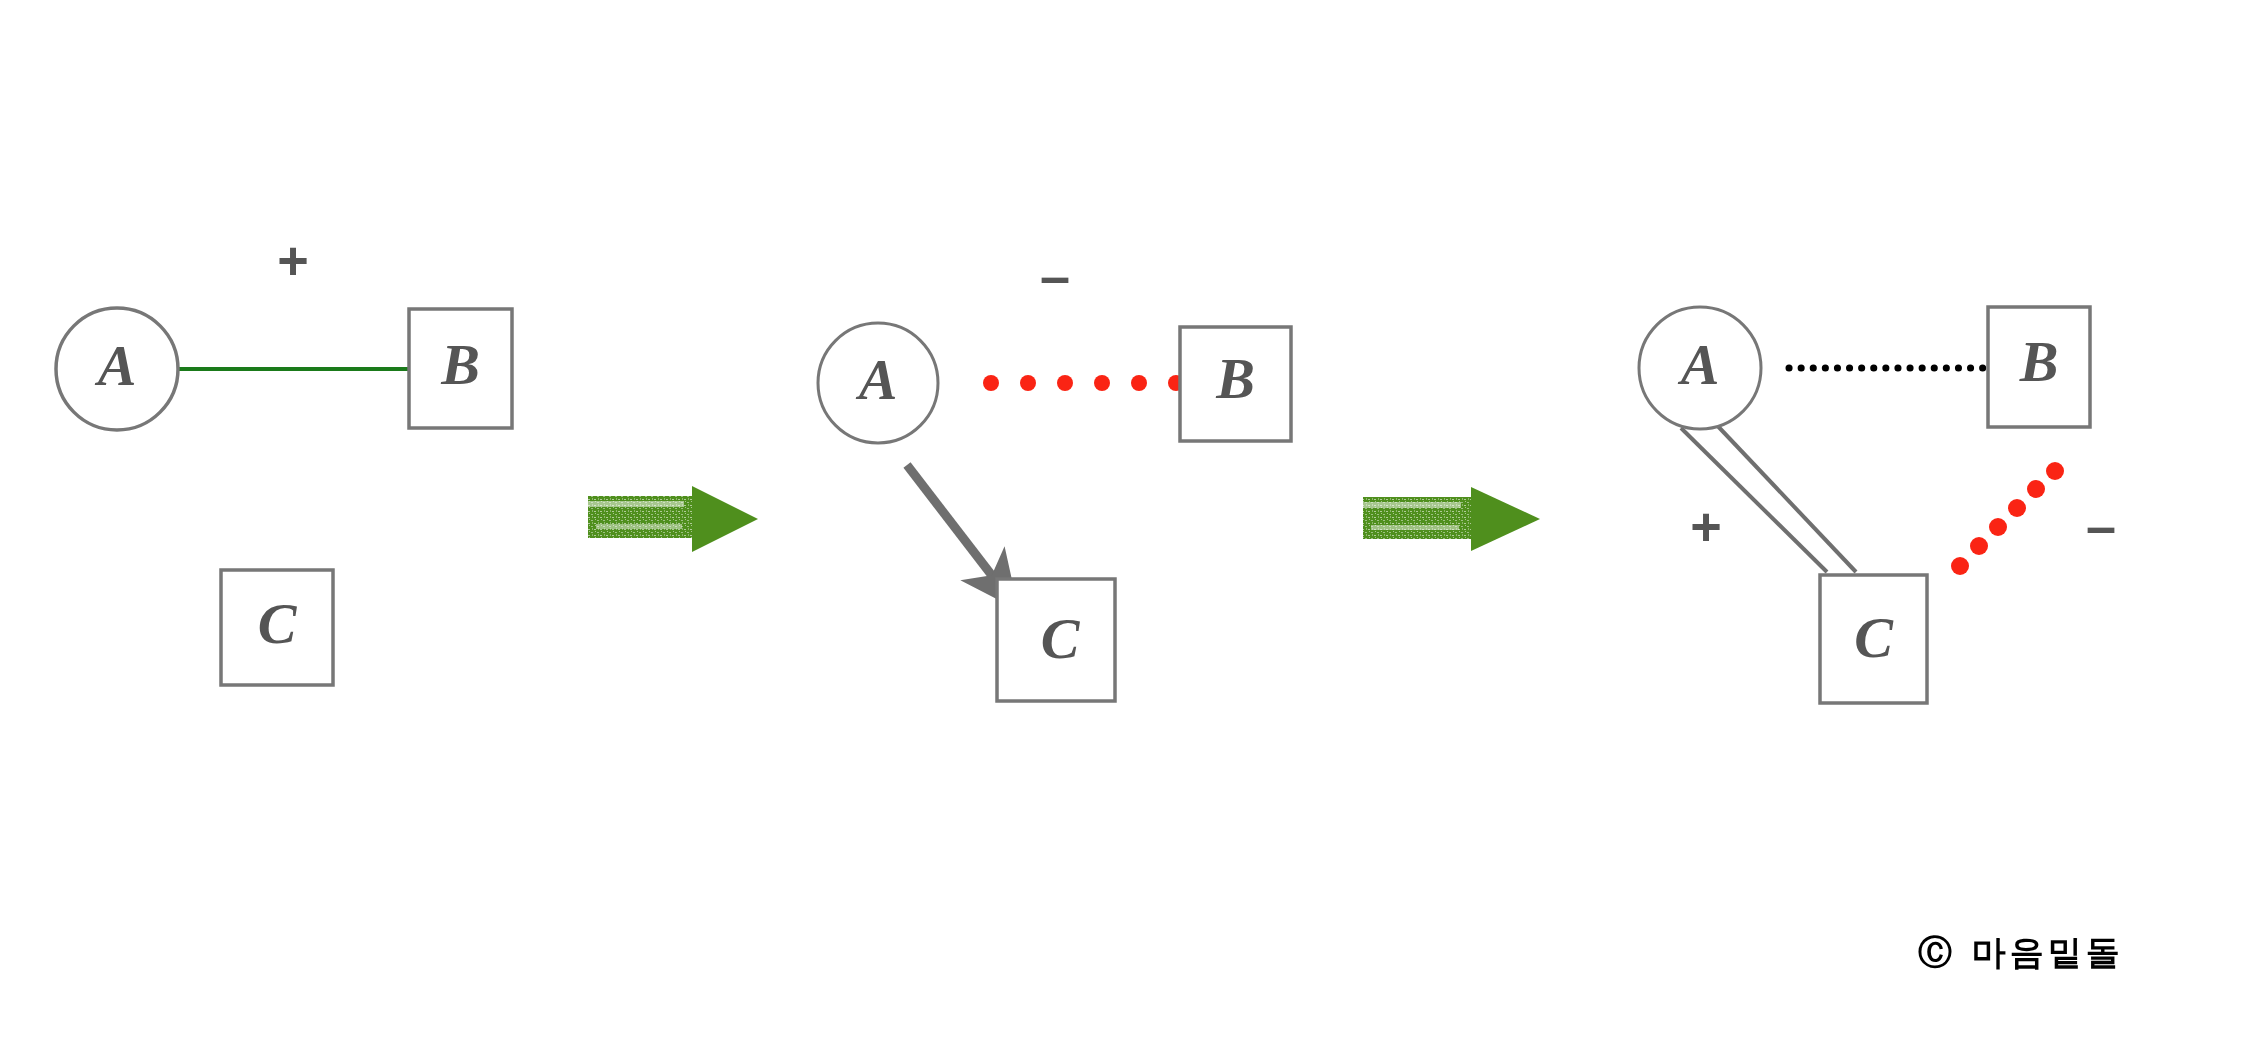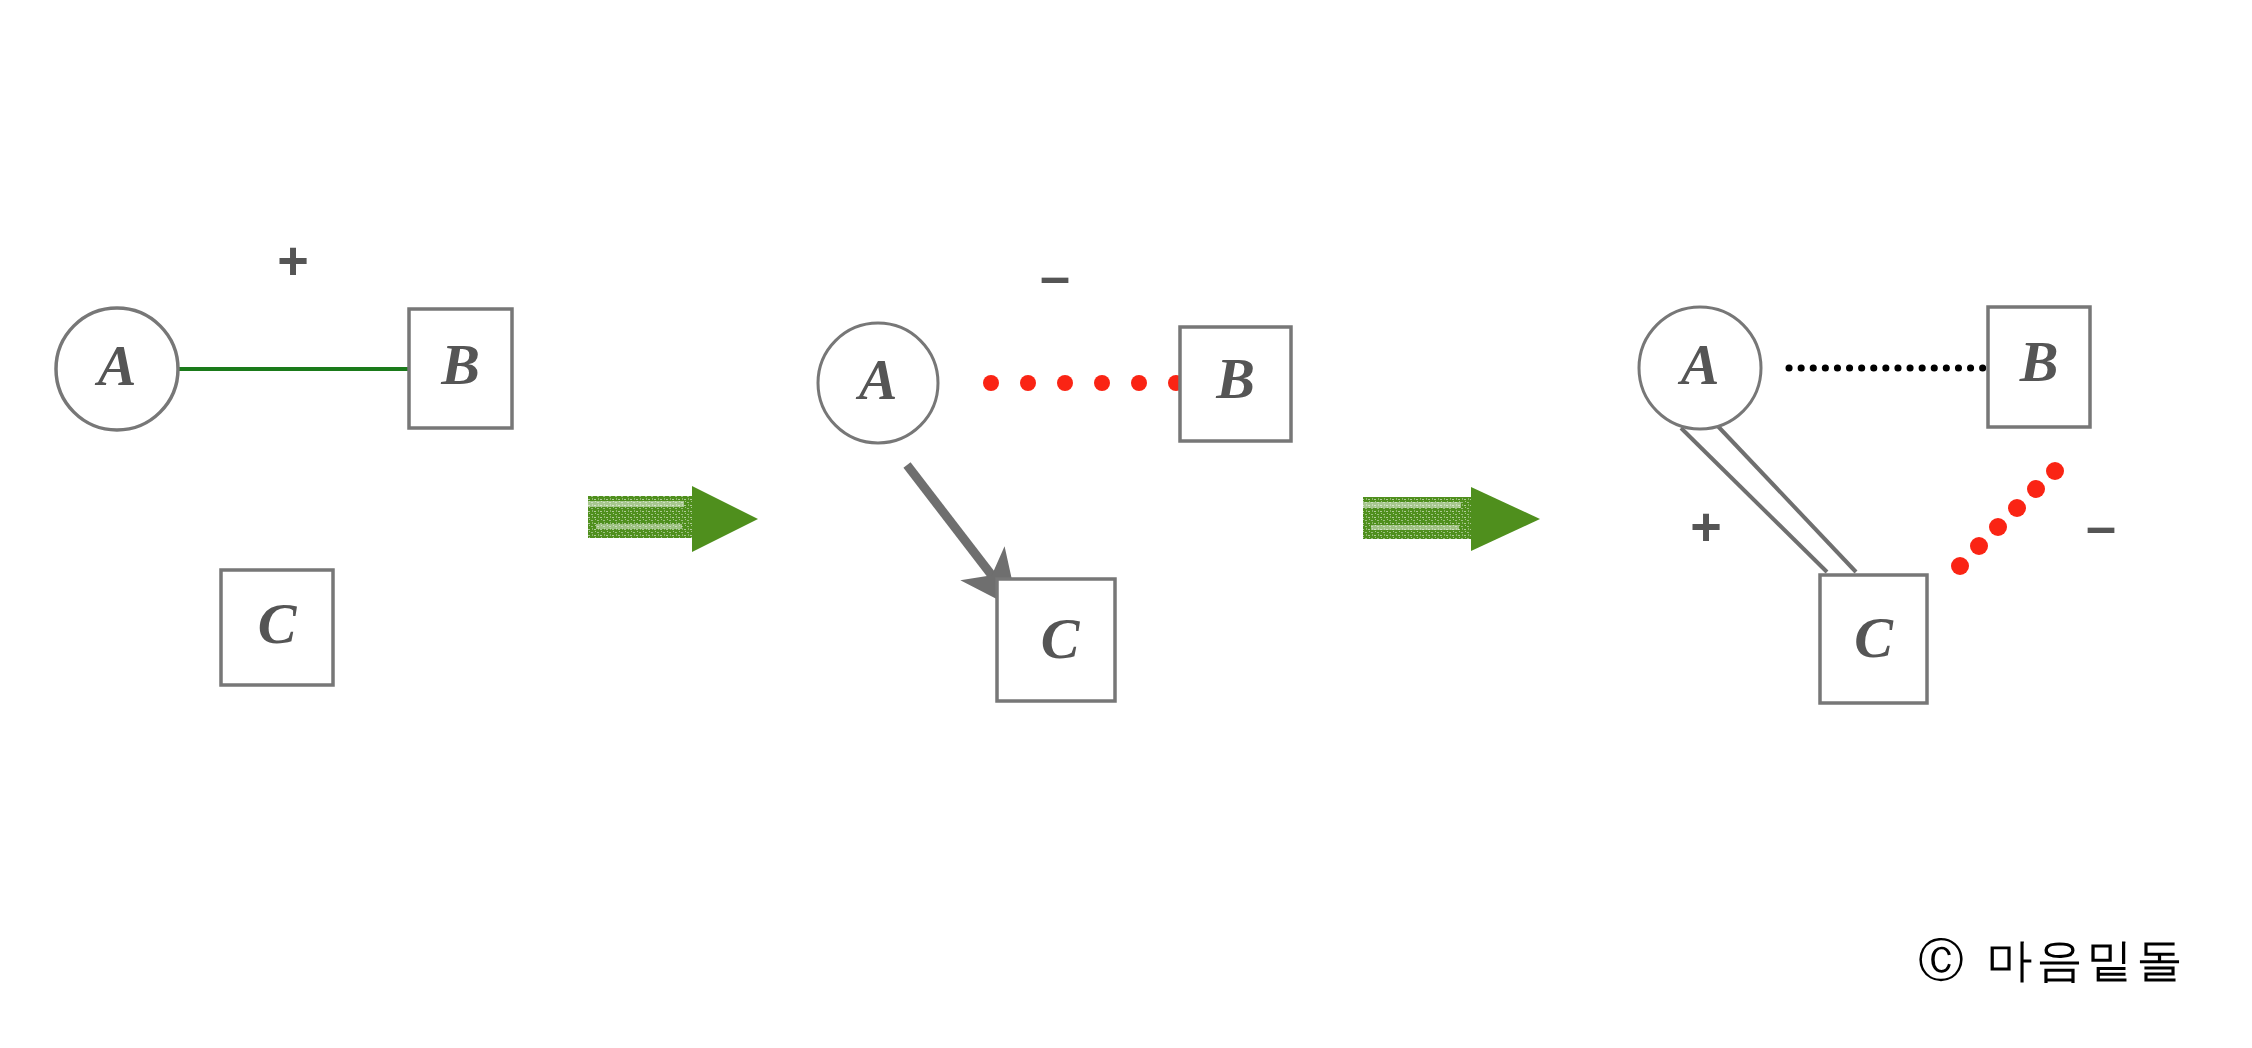--- a/index.html
+++ b/index.html
@@ -37,24 +37,25 @@
     font-family: "Liberation Sans", sans-serif;
     font-weight: bold;
     font-size: 54px;
     fill: #555555;
     text-anchor: middle;
     dominant-baseline: middle;
   }
   .credit-text {
     position: absolute;
     font-family: "DejaVu Sans", sans-serif;
-    font-size: 46px;
+    font-size: 34px;
     color: #000000;
     white-space: nowrap;
     letter-spacing: 4px;
+    font-weight: bold;
   }
 </style>
 </head>
 <body>
 
 <div id="canvas">
 
   <svg id="diagram-svg" viewBox="0 0 2252 1048">
     <defs>
       <marker id="grayhead" markerWidth="7" markerHeight="7" refX="3.2" refY="3.5" orient="auto" markerUnits="strokeWidth">

